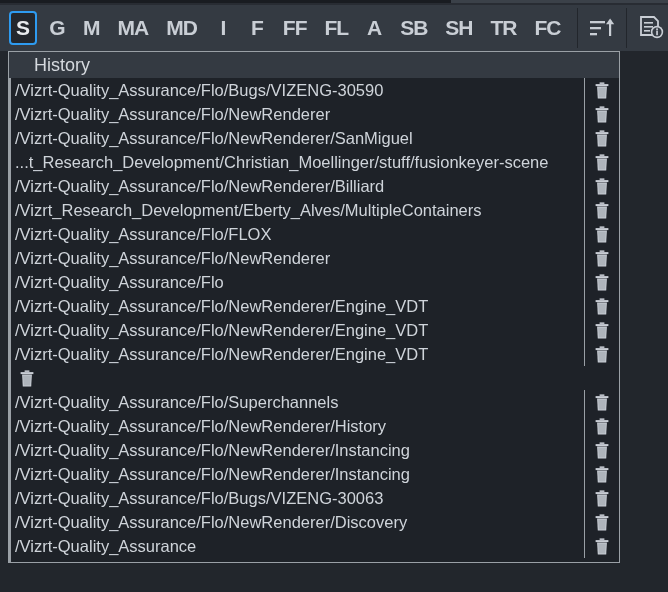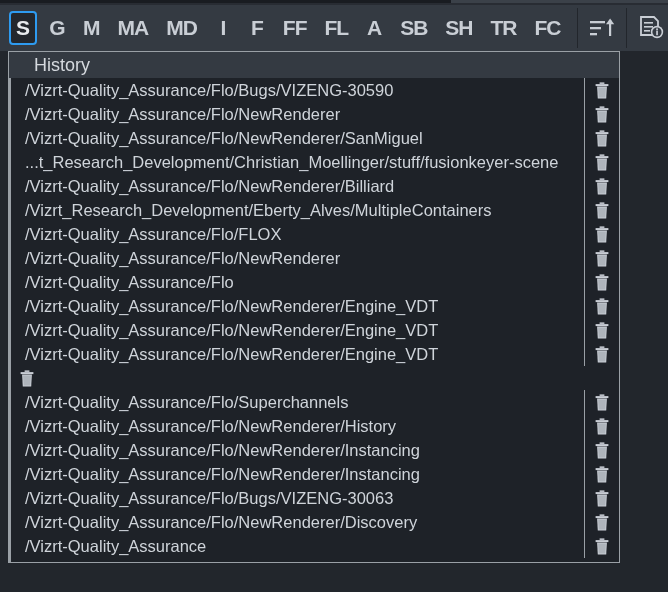--- a/index.html
+++ b/index.html
@@ -126,21 +126,21 @@
   }
   .row {
     height: 24px;
     display: flex;
     align-items: center;
     box-sizing: border-box;
     cursor: default;
   }
   .row-label {
     flex: 1;
-    padding-left: 16px;
+    padding-left: 6px;
     font-size: 16.5px;
     color: #cfd4da;
     white-space: nowrap;
     overflow: hidden;
     user-select: none;
   }
   .row-delete {
     width: 34px;
     display: flex;
     align-items: center;

